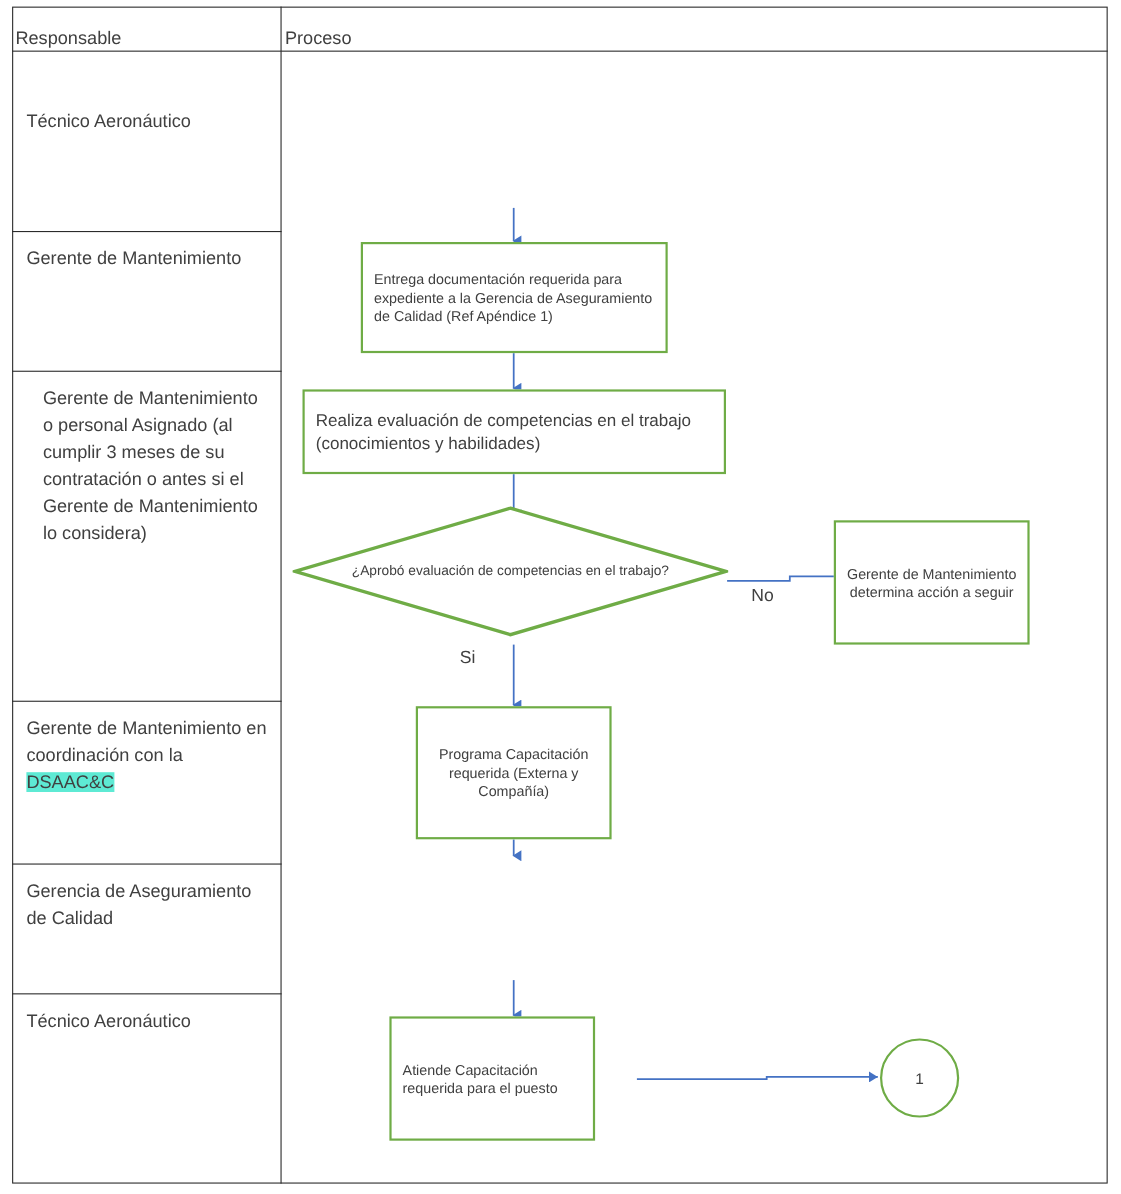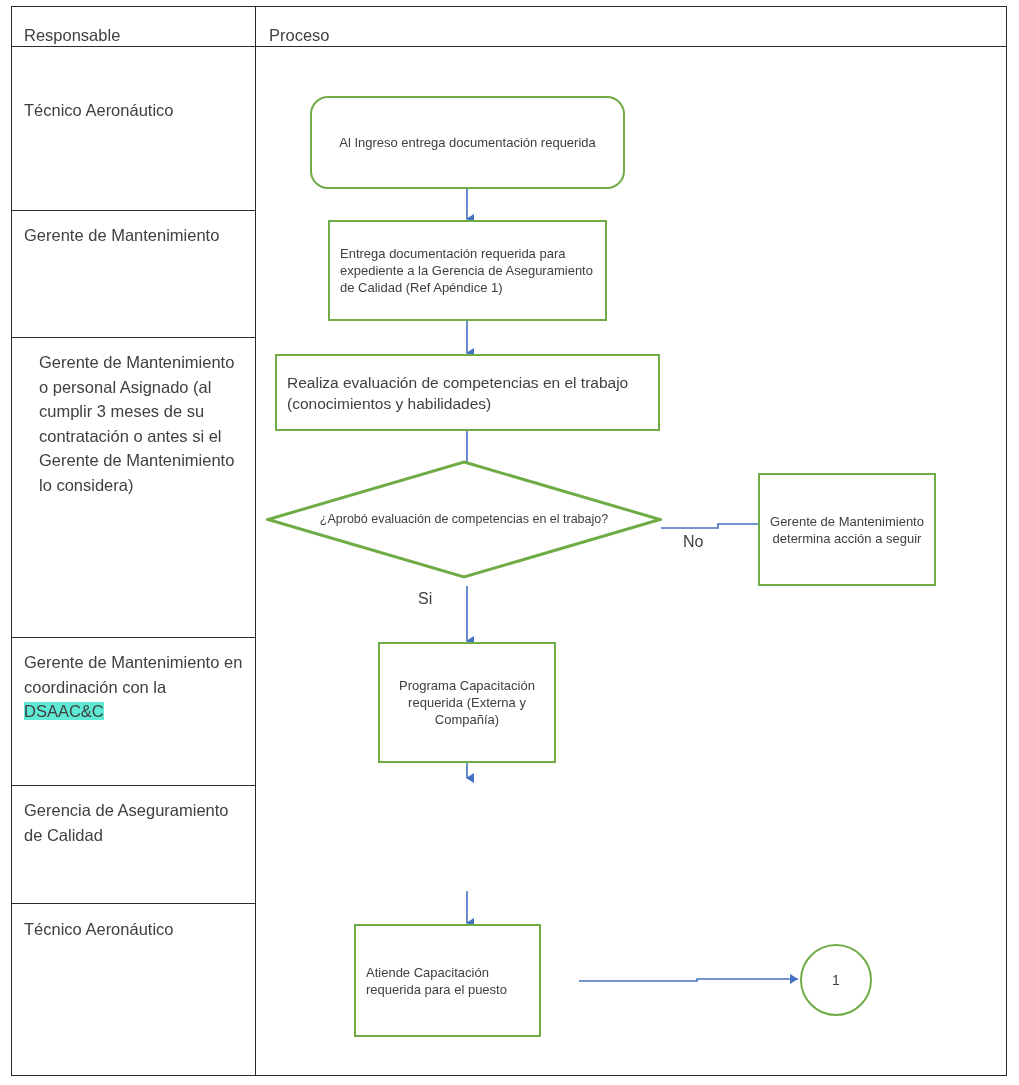--- a/index.html
+++ b/index.html
@@ -55,21 +55,21 @@
     width: 245px;
     box-sizing: border-box;
     padding: 10px 12px 0 13px;
     font-size: 16.5px;
     line-height: 24.5px;
     color: #404040;
   }
   .header-cell {
     position: absolute;
     box-sizing: border-box;
-    padding: 12px 0 0 13px;
+    padding: 12px 0 0 3px;
     font-size: 16.5px;
     line-height: 22px;
     color: #404040;
   }
   .hl {
     background: #5eead4;
   }
 
   
   .shape {
@@ -204,23 +204,20 @@
 
     <line x1="467" y1="763" x2="467" y2="778" stroke="#4472C4" stroke-width="1.6" marker-end="url(#arrowDown)"></line>
 
     <line x1="467" y1="891" x2="467" y2="923" stroke="#4472C4" stroke-width="1.6" marker-end="url(#arrowDown)"></line>
 
     <polyline points="661,528 718,528 718,524 776,524" fill="none" stroke="#4472C4" stroke-width="1.6" marker-end="url(#arrowRight)"></polyline>
 
     <polyline points="579,981 697,981 697,979 798,979" fill="none" stroke="#4472C4" stroke-width="1.6" marker-end="url(#arrowRight)"></polyline>
   </svg>
 
-  <div class="shape rounded center" style="left:310px; top:96px; width:315px; height:93px;">
-    <span class="txt">Al Ingreso entrega documentación requerida</span>
-  </div>
 
   <div class="shape left" style="left:328px; top:220px; width:279px; height:101px;">
     <span class="txt">Entrega documentación requerida para expediente a la Gerencia de Aseguramiento de Calidad (Ref Apéndice 1)</span>
   </div>
 
   <div class="shape left big-text" style="left:275px; top:354px; width:385px; height:77px;">
     <span class="txt">Realiza evaluación de competencias en el trabajo (conocimientos y habilidades)</span>
   </div>
 
   <div class="diamond-wrap" style="left:266px; top:460px; width:396px; height:119px;">

